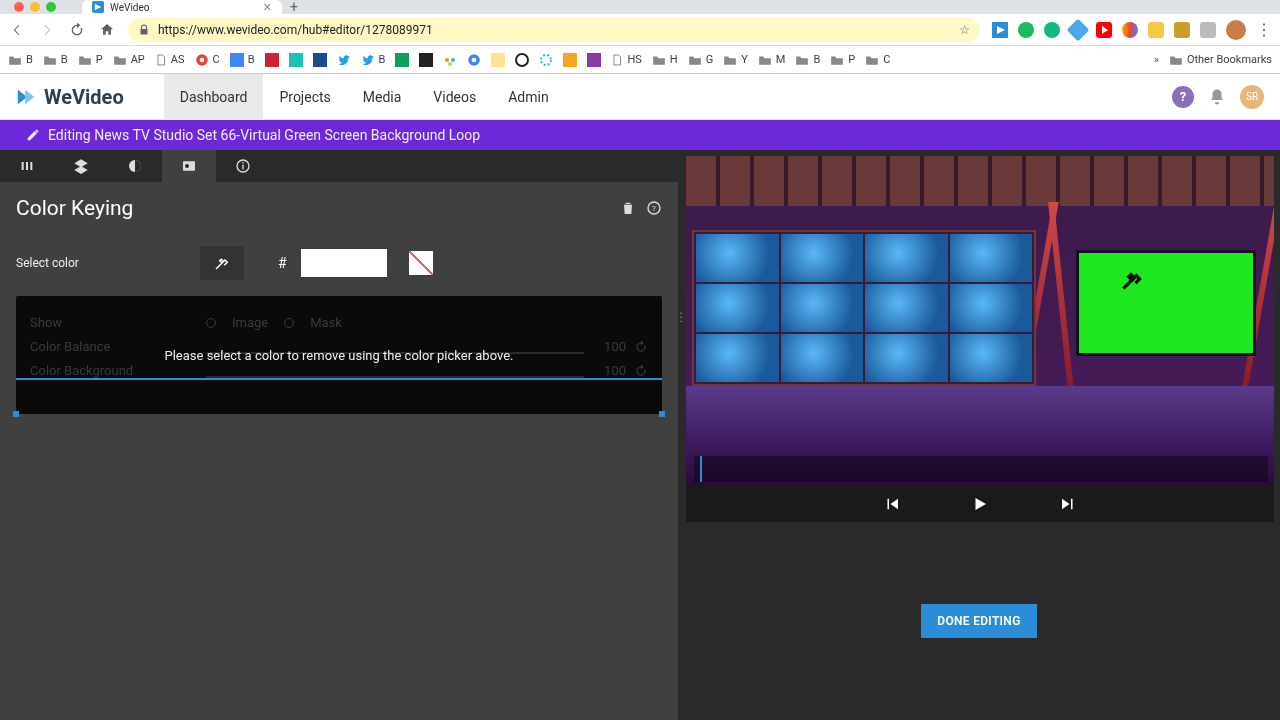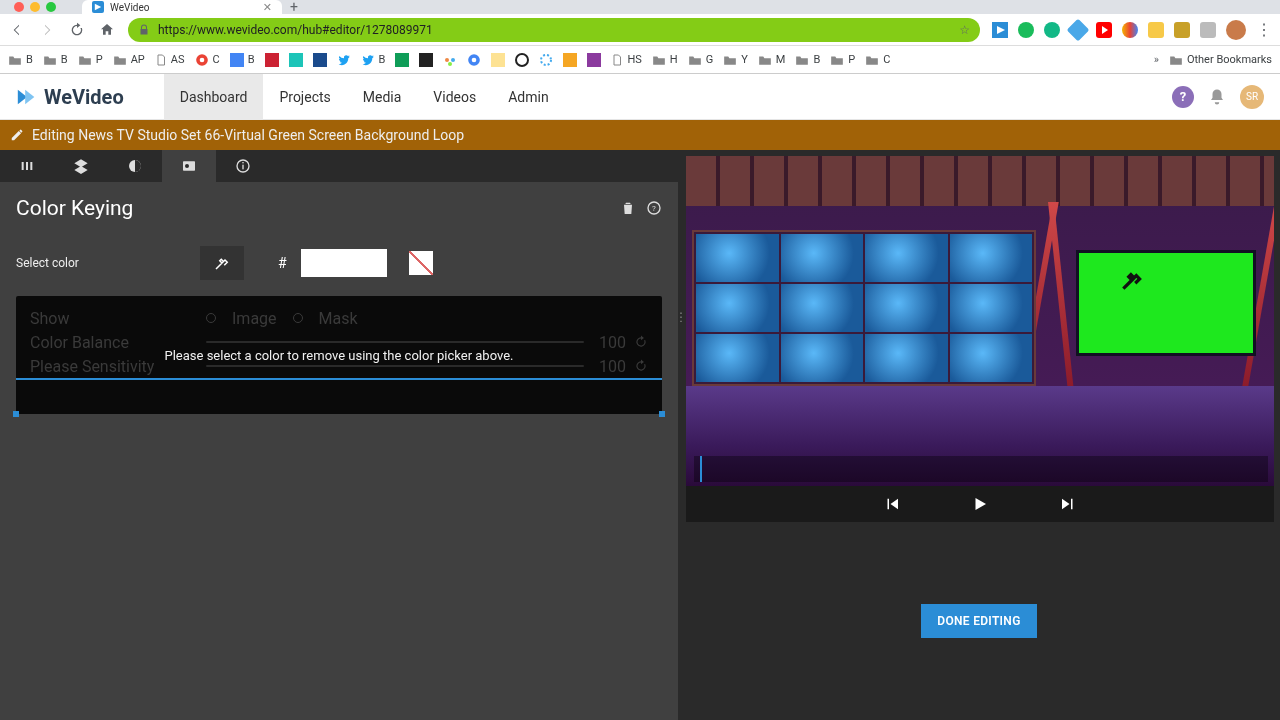--- a/index.html
+++ b/index.html
@@ -15,21 +15,21 @@
 .light.green { background: #28c840; }
 .tab { background: #fff; border-radius: 6px 6px 0 0; padding: 0 10px; height: 14px; display: flex; align-items: center; gap: 6px; font-size: 10px; color: #333; width: 200px; margin-left: 20px; }
 .tab-icon { width: 12px; height: 12px; background: #2b8dd6; border-radius: 2px; display:flex; align-items:center; justify-content:center; }
 .tab-icon svg { width:8px; height:8px; fill:#fff; }
 .tab-close { margin-left:auto; color:#888; font-size:11px; }
 .new-tab { margin-left: 8px; color: #5f6368; font-size: 14px; align-self:center; }
 .address-row { background: #fff; height: 32px; display: flex; align-items: center; padding: 0 8px; gap: 12px; border-bottom: 1px solid #ddd; }
 .nav-btn { width: 18px; height: 18px; display: flex; align-items: center; justify-content: center; color: #5f6368; }
 .nav-btn svg { width: 16px; height: 16px; fill: currentColor; }
 .nav-btn.disabled { color: #bbb; }
-.address-bar { flex: 1; display: flex; align-items: center; background: #84cc16; border-radius: 14px; height: 24px; padding: 0 10px; gap: 8px; font-size: 12px; color: #5f6368; }
+.address-bar { flex: 1; display: flex; align-items: center; background: #fef9c3; border-radius: 14px; height: 24px; padding: 0 10px; gap: 8px; font-size: 12px; color: #5f6368; }
 .lock-icon { width: 12px; height: 12px; }
 .address-bar .url { color: #202124; }
 .ext-icons { display: flex; gap: 10px; align-items: center; }
 .ext-dot { width: 16px; height: 16px; border-radius: 50%; }
 .avatar-small { width:20px; height:20px; border-radius:50%; background:#c97b4a; }
 .kebab { color:#5f6368; font-size:16px; }
 .bookmarks-row { background: #fff; height: 28px; display: flex; align-items: center; padding: 0 8px; gap: 10px; font-size: 11px; color: #3c4043; border-bottom: 1px solid #ccc; }
 .bm { display: flex; align-items: center; gap: 4px; }
 .bm .folder { width:14px; height:12px; }
 .bm .page { width:12px; height:14px; }
@@ -43,21 +43,21 @@
 .nav { display: flex; margin-left: 40px; }
 .nav-item { padding: 8px 16px; height: 46px; display:flex; align-items:center; font-size: 14px; color: #333; cursor: pointer; }
 .nav-item.active { background: #e9e9e9; }
 .header-right { margin-left: auto; display: flex; align-items: center; gap: 14px; }
 .help-circle { width: 22px; height: 22px; border-radius: 50%; background: #8b6eb8; color: #fff; display:flex; align-items:center; justify-content:center; font-size:13px; font-weight:bold; }
 .bell { width: 18px; height: 18px; color: #888; }
 .user-av { width: 24px; height: 24px; border-radius: 50%; background: #e6b877; color:#fff; font-size:10px; display:flex; align-items:center; justify-content:center; }
 
 
 .editor { display: flex; flex-direction: column; background: #2a2a2a; height: calc(720px - 14px - 32px - 28px - 46px); }
-.title-bar { height: 30px; background: #a16207; display: flex; align-items: center; padding: 0 10px; gap: 8px; color: #eee; font-size: 14px; }
+.title-bar { height: 30px; background: #6d28d9; display: flex; align-items: center; padding: 0 26px; gap: 8px; color: #eee; font-size: 14px; }
 .title-bar svg { width:14px; height:14px; fill:#eee; }
 .body-row { flex:1; display:flex; }
 
 .left-panel { width: 678px; background: #404040; display:flex; flex-direction:column; }
 .tab-icons { height: 32px; background: #2a2a2a; display: flex; align-items: center; }
 .tab-icon-cell { width: 54px; height: 32px; display:flex; align-items:center; justify-content:center; color:#ddd; cursor:pointer; }
 .tab-icon-cell svg { width:16px; height:16px; fill:currentColor; }
 .tab-icon-cell.active { background: #404040; }
 .panel-content { padding: 14px 16px; }
 .panel-header { display:flex; align-items:center; }
@@ -68,21 +68,21 @@
 .select-row { margin-top: 26px; display:flex; align-items:center; gap:14px; }
 .select-label { color:#eee; font-size:12px; width:170px; }
 .eyedrop-btn { width:44px; height:34px; background:#333; display:flex; align-items:center; justify-content:center; cursor:pointer; }
 .eyedrop-btn svg { width:18px; height:18px; stroke:#fff; fill:none; stroke-width:2; }
 .hash { color:#fff; font-size:14px; margin-left:20px; }
 .hex-input { width:86px; height:28px; background:#fff; border:none; padding:0 6px; font-size:13px; }
 .swatch { width:24px; height:24px; background:#fff; position:relative; margin-left:8px; }
 .swatch::after { content:''; position:absolute; inset:0; background:linear-gradient(to top right, transparent 47%, #d66 47%, #d66 53%, transparent 53%); }
 
 .dark-box { margin-top: 16px; background:#0a0a0a; border-radius:2px; padding: 10px 14px 18px; position:relative; min-height:118px; }
-.dim-row { display:flex; align-items:center; font-size:16px; color:#3a3a3a; height:24px; }
+.dim-row { display:flex; align-items:flex-end; font-size:13px; color:#3a3a3a; height:24px; }
 .dim-row .lbl { width:176px; }
 .dim-row .track { flex:1; height:2px; background:#2a2a2a; border-radius:1px; margin-right:12px; }
 .dim-row .val { width:30px; text-align:right; margin-right:8px; }
 .dim-row .reset { width:14px; height:14px; }
 .dim-row .radios { display:flex; gap:16px; align-items:center; }
 .dim-row .radio { width:10px; height:10px; border-radius:50%; border:1px solid #3a3a3a; }
 .overlay-msg { position:absolute; inset:0; display:flex; align-items:center; justify-content:center; color:#f0f0f0; font-size:13px; }
 .bottom-edge { height:2px; background:#2b8dd6; margin: 0 -14px -18px; }
 .corner-handle { position:absolute; width:6px; height:6px; background:#2b8dd6; }
 
@@ -452,21 +452,21 @@
             </div>
           <div class="dim-row">
               <span class="lbl">Color Balance</span>
               <div class="track"></div>
               <span class="val">100</span>
               <svg class="reset" viewBox="0 0 24 24" fill="#3a3a3a">
                 <path d="M12 4a8 8 0 1 0 7.4 5h-2.2A6 6 0 1 1 12 6v3l5-4-5-4z"></path>
               </svg>
             </div>
           <div class="dim-row">
-              <span class="lbl">Please Sensitivity</span>
+              <span class="lbl">Color Background</span>
               <div class="track"></div>
               <span class="val">100</span>
               <svg class="reset" viewBox="0 0 24 24" fill="#3a3a3a">
                 <path d="M12 4a8 8 0 1 0 7.4 5h-2.2A6 6 0 1 1 12 6v3l5-4-5-4z"></path>
               </svg>
             </div>
           <div class="overlay-msg">Please select a color to remove using the color picker above.</div>
           <div class="corner-handle" style="bottom:-3px;left:-3px"></div>
           <div class="corner-handle" style="bottom:-3px;right:-3px"></div>
           <div class="bottom-edge"></div>

